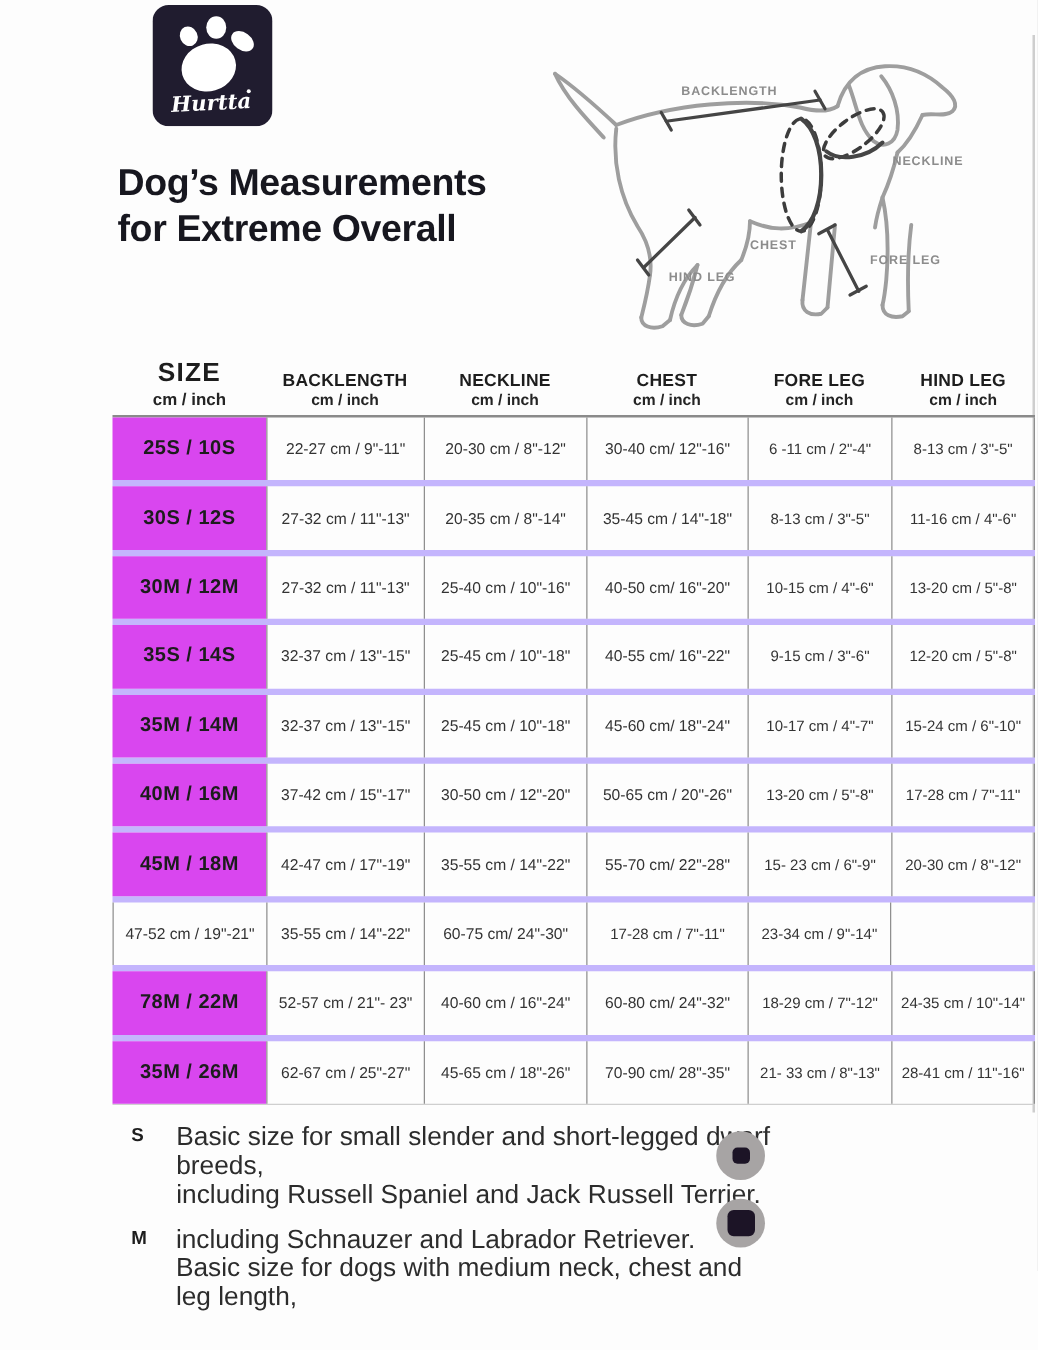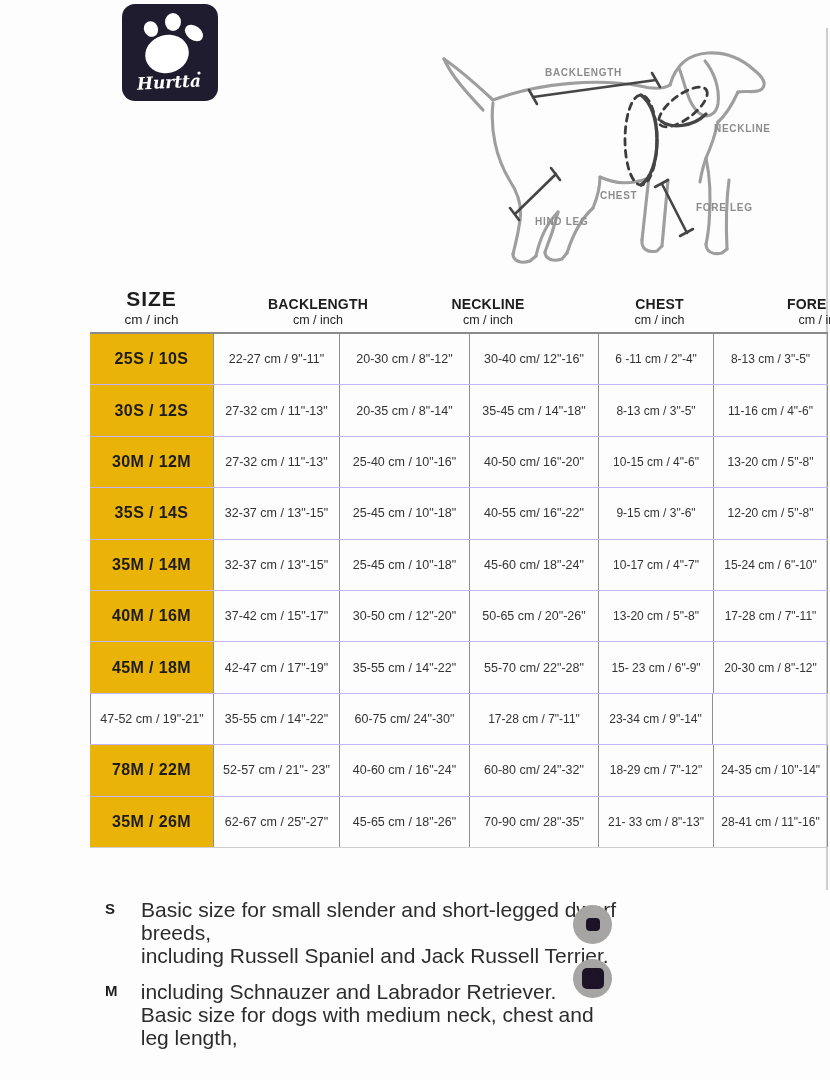--- a/index.html
+++ b/index.html
@@ -20,32 +20,32 @@
 
   
   .diagram{position:absolute;left:430px;top:28px;width:400px;height:255px;}
   .dog{stroke:#9e9e9e;stroke-width:3.1;fill:none;stroke-linecap:round;stroke-linejoin:round;}
   .meas{stroke:#454545;stroke-width:2.6;fill:none;stroke-linecap:round;}
   .meas-d{stroke:#3c3c3c;stroke-width:2.8;fill:none;stroke-dasharray:6.5 5.5;stroke-linecap:round;}
   .dlabel{fill:#8c8c8c;font-size:10px;font-weight:bold;letter-spacing:.7px;}
 
   
   .size-table{position:absolute;left:90px;top:285px;width:738px;color:#1d1d1d;}
-  .thead{display:grid;grid-template-columns:123px 126px 130px 129px 115px 115px;height:47px;gap:42px;}
+  .thead{display:grid;grid-template-columns:123px 126px 130px 129px 115px 115px;height:47px;}
   .th{display:flex;flex-direction:column;align-items:center;justify-content:flex-end;padding-bottom:5px;}
   .hname{font-size:14px;font-weight:bold;letter-spacing:.2px;}
   .th.size .hname{font-size:21px;letter-spacing:1px;}
-  .hunit{font-size:12.5px;font-weight:normal;color:#242424;margin-top:1px;}
+  .hunit{font-size:12.5px;font-weight:bold;color:#242424;margin-top:1px;}
   .th.size .hunit{font-size:13.5px;}
   .tbody{border-top:2px solid #8a8a8a;border-bottom:1px solid #cfcfcf;}
   .trow{display:grid;grid-template-columns:123px 126px 130px 129px 115px 115px;height:50.4px;}
-  .trow + .trow{border-top:1px solid #c4b5fd;}
+  .trow + .trow{border-top:5px solid #c4b5fd;}
   .td{display:flex;align-items:center;justify-content:center;text-align:center;
     font-size:12.5px;color:#333;border-left:1px solid #8f8f8f;padding:0 2px;}
-  .td.c0{border-left:none;background:#eab308;font-size:16px;font-weight:bold;color:#1c1c1c;letter-spacing:.4px;}
+  .td.c0{border-left:none;background:#d946ef;font-size:16px;font-weight:bold;color:#1c1c1c;letter-spacing:.4px;}
   .td.c4,.td.c5{font-size:12px;}
   .td.c5{border-right:1px solid #8f8f8f;}
 
   
   .notes{position:absolute;left:105px;top:898px;width:520px;}
   .note{display:flex;margin-bottom:13px;}
   .note-key{width:41px;font-size:15px;font-weight:bold;color:#1e1e1e;padding-top:2px;}
   .note-text{font-size:21px;line-height:23px;color:#2c2c2c;}
   .note-text span{display:block;}
   .note-icon{position:absolute;width:39px;height:39px;border-radius:50%;background:#a7a4a4;
@@ -69,20 +69,24 @@
         <ellipse cx="45" cy="50" rx="22" ry="19" transform="rotate(-16 45 50)"></ellipse>
         <ellipse cx="29" cy="25" rx="7" ry="8" transform="rotate(-24 29 25)"></ellipse>
         <ellipse cx="51" cy="18" rx="8" ry="9"></ellipse>
         <ellipse cx="72" cy="29" rx="10" ry="7" transform="rotate(36 72 29)"></ellipse>
         <circle cx="77" cy="69" r="1.6"></circle>
       </g>
       <text x="47" y="84" text-anchor="middle" fill="#ffffff" font-family="DejaVu Serif, serif" font-style="italic" font-weight="bold" font-size="17" transform="rotate(-3 47 80)">Hurtta</text>
     </svg>
   </div>
 
+  <h1 class="title">
+    <span>Dog’s Measurements</span>
+    <span>for Extreme Overall</span>
+  </h1>
 
   <div class="diagram">
     <svg viewBox="0 0 400 255" width="400" height="255">
 
       <g class="dog">
         <path d="M14,31 C30,42 48,58 63,72"></path>
         <path d="M14,31 C22,49 38,66 53,82"></path>
         <path d="M63,72 C108,55 168,50 210,58 C222,61 232,62 240,57"></path>
         <path d="M240,57 C246,36 260,26 278,25 C296,24 312,31 324,42 C333,49 337,56 332,61 C326,66 317,62 308,64"></path>
         <path d="M308,64 C302,77 296,87 288,94"></path>

